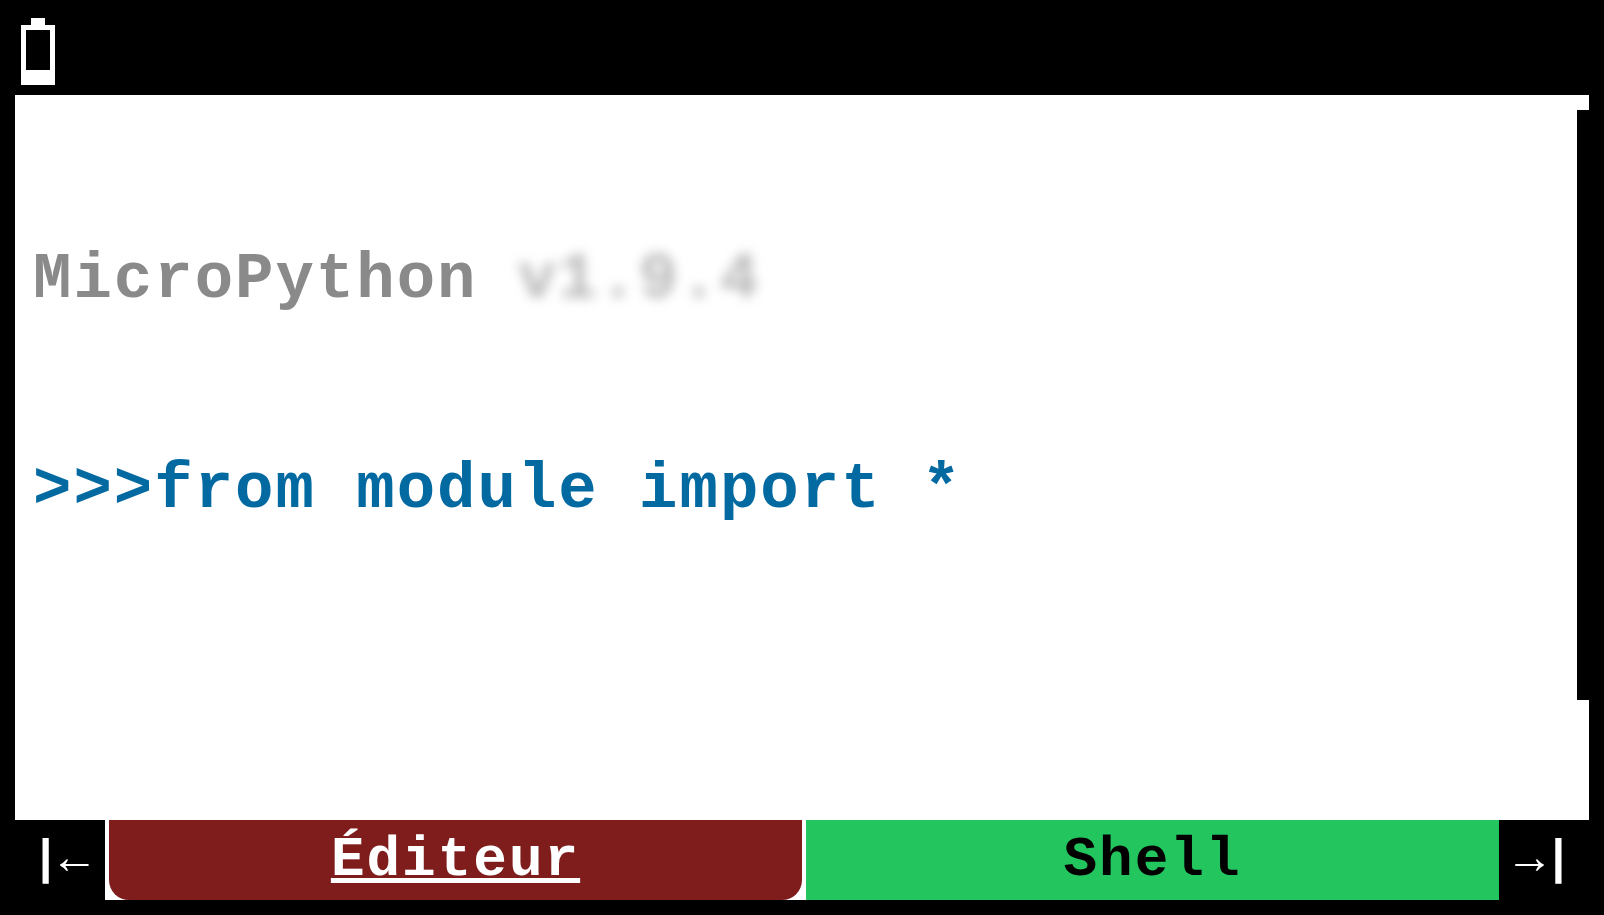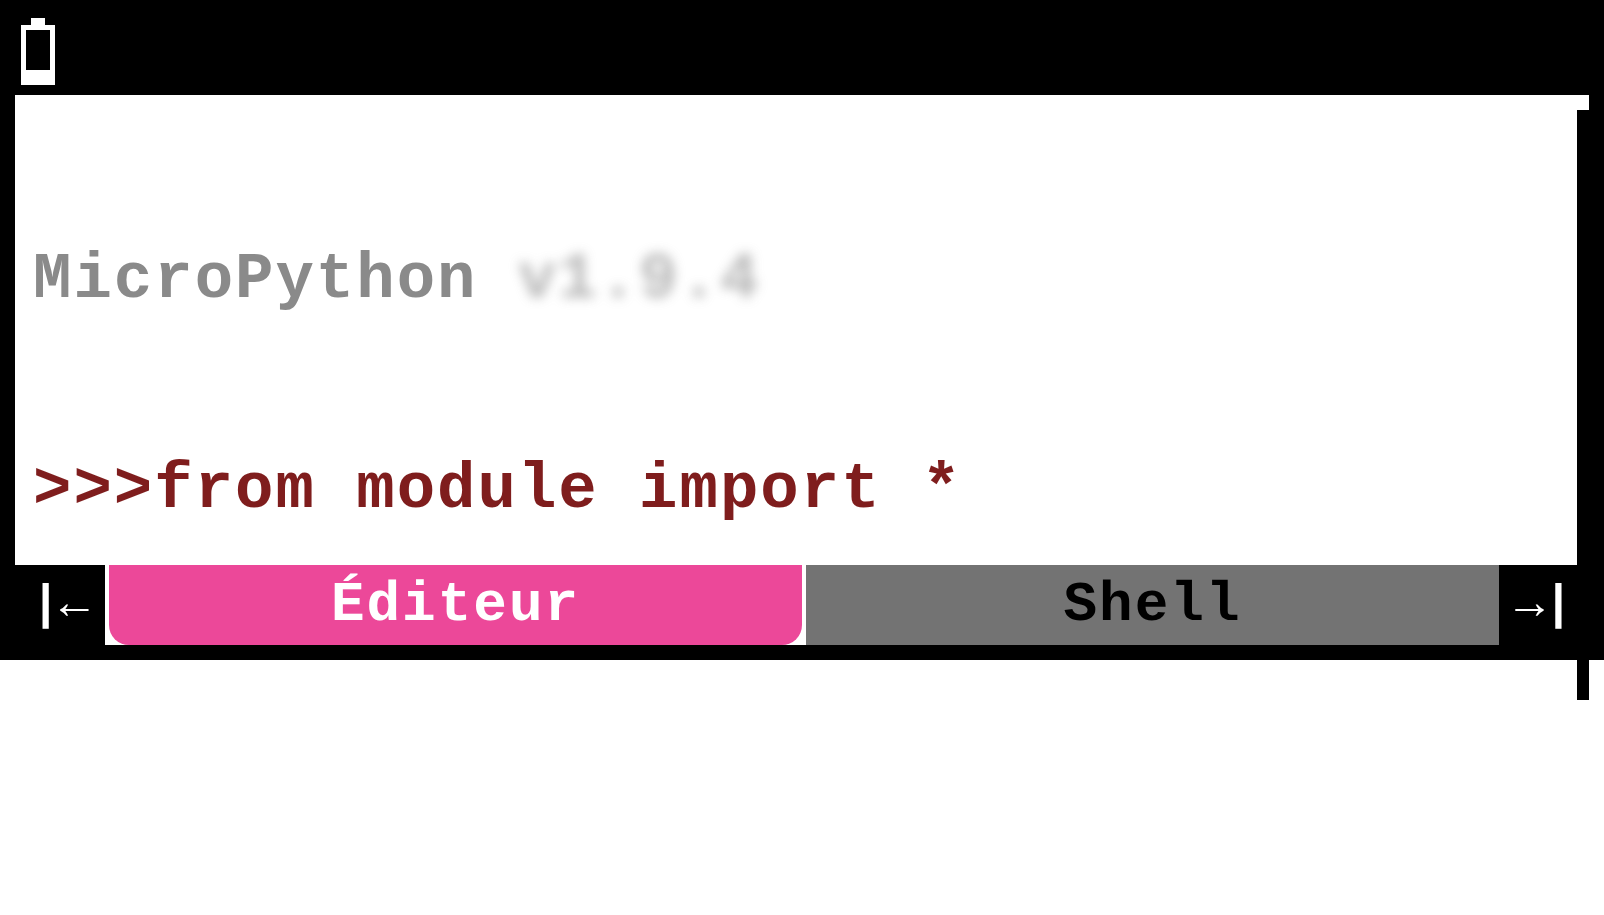--- a/index.html
+++ b/index.html
@@ -1,18 +1,18 @@
 <!DOCTYPE html>
 <html><head>
 <meta charset="utf-8">
 <style>
   * { margin: 0; padding: 0; box-sizing: border-box; }
   html, body { width: 1604px; height: 915px; background: #fff; font-family: "Courier New", monospace; }
   .outer-frame {
-    width: 1604px; height: 660px;
+    width: 1604px; height: 915px;
     border: 15px solid #000;
     position: relative;
     background: #fff;
   }
   .status-bar {
     height: 80px;
     background: #000;
     display: flex;
     align-items: center;
     padding-left: 6px;
@@ -44,21 +44,21 @@
     font-size: 64px;
     line-height: 70px;
     font-weight: bold;
     letter-spacing: 2px;
     white-space: pre;
     overflow: hidden;
     font-family: "Courier New", monospace;
   }
   .header-line { color: #8a8a8a; font-weight: bold; }
   .blurred { filter: blur(6px); opacity: 0.6; display: inline-block; vertical-align: bottom; }
-  .code-line { color: #7f1d1d; font-weight: bold; }
+  .code-line { color: #0369a1; font-weight: bold; }
   .scrollbar {
     position: absolute;
     top: 95px; right: 0;
     width: 12px; height: 590px;
     background: #000;
   }
   .bottom-bar {
     position: absolute;
     bottom: 0; left: 0; right: 0;
     height: 80px;
@@ -79,27 +79,28 @@
     flex: 1;
     display: flex;
     align-items: center;
     justify-content: center;
     font-size: 56px;
     font-weight: bold;
     letter-spacing: 2px;
     font-family: "Courier New", monospace;
   }
   .tab.active {
-    background: #ec4899;
+    background: #7f1d1d;
     color: #fff;
     border-radius: 0 0 20px 20px;
     margin: 0 4px;
+    text-decoration: underline;
   }
   .tab.inactive {
-    background: #737373;
+    background: #22c55e;
     color: #000;
   }
 </style>
 </head>
 <body>
 
 <div class="outer-frame">
 
   <div class="status-bar">
     <div class="battery-icon"></div>

